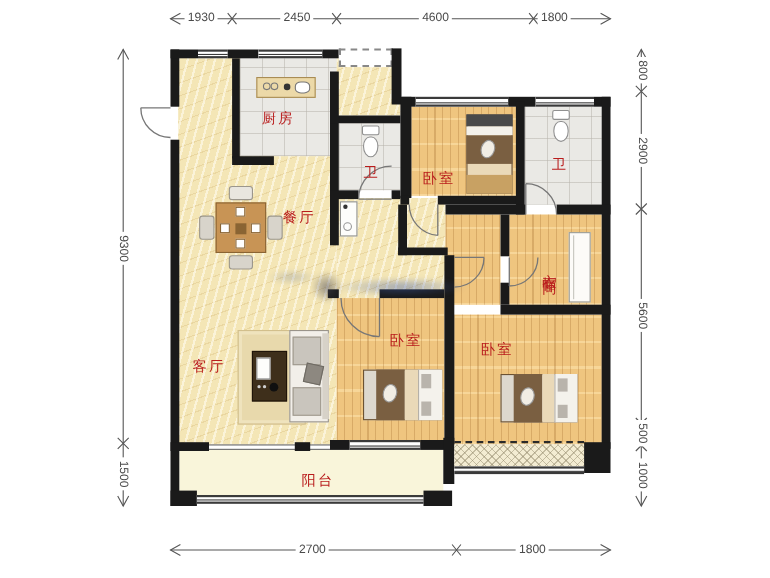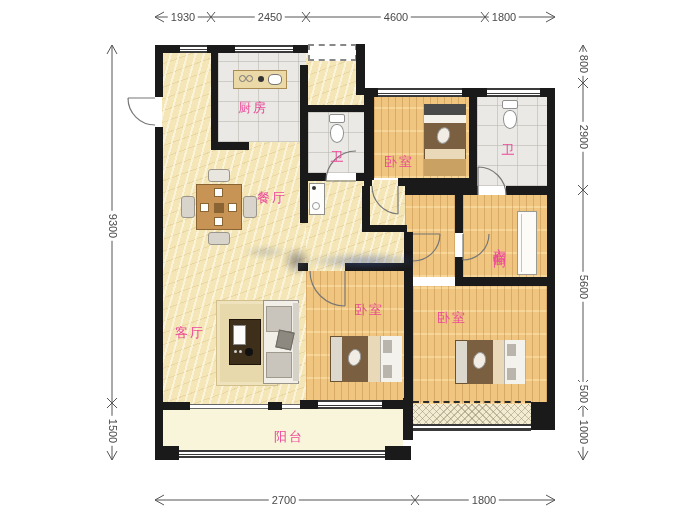--- a/index.html
+++ b/index.html
@@ -20,21 +20,21 @@
     background-image:repeating-linear-gradient(45deg,rgba(140,130,100,.45) 0 1px,rgba(0,0,0,0) 1px 5px),
                      repeating-linear-gradient(-45deg,rgba(140,130,100,.45) 0 1px,rgba(0,0,0,0) 1px 5px);}
   .win{position:absolute;background:#fff;border-top:2px solid #3a3a3a;border-bottom:2px solid #3a3a3a;box-sizing:border-box;}
   .win b{position:absolute;left:0;right:0;top:50%;height:1px;background:#3a3a3a;}
   .slide{position:absolute;background:#fff;border-top:1px solid #666;border-bottom:1px solid #666;box-sizing:border-box;}
   .dashedopen{position:absolute;background:#fff;border:2px dashed #888;box-sizing:border-box;}
   .dashline{position:absolute;border-top:2px dashed #2a2a2a;}
   .dimlab{position:absolute;transform:translate(-50%,-50%);background:#fff;color:#4a4a4a;
           font-size:11px;line-height:13px;padding:0 3px;white-space:nowrap;}
   .dimlab.v{writing-mode:vertical-rl;padding:3px 0;}
-  .rlab{position:absolute;transform:translate(-50%,-50%);color:#ec4899;font-size:13px;
+  .rlab{position:absolute;transform:translate(-50%,-50%);color:#b91c1c;font-size:13px;
         letter-spacing:2px;white-space:nowrap;}
   .rlab.v{writing-mode:vertical-rl;letter-spacing:3px;}
   .furn{position:absolute;box-sizing:border-box;}
   .wm{position:absolute;filter:blur(2px);border-radius:50%;pointer-events:none;}
   svg.lines{position:absolute;left:0;top:0;}
 </style>
 </head>
 <body>
 
 <div id="stage">

